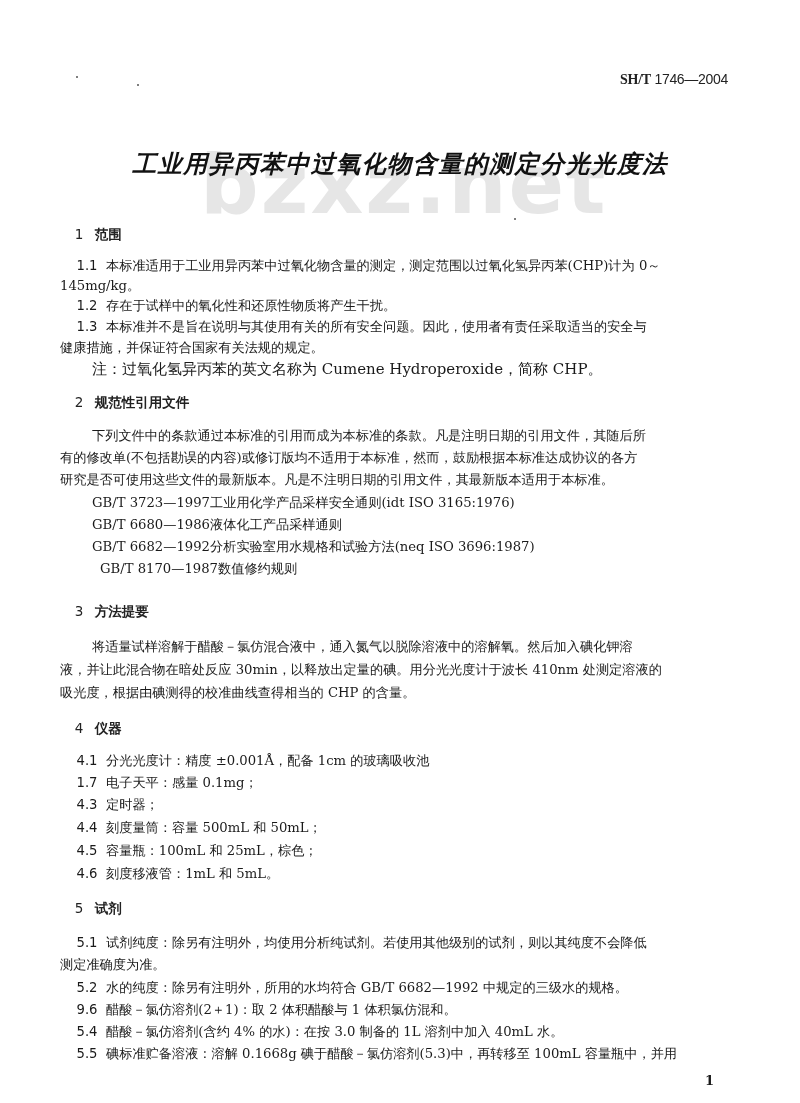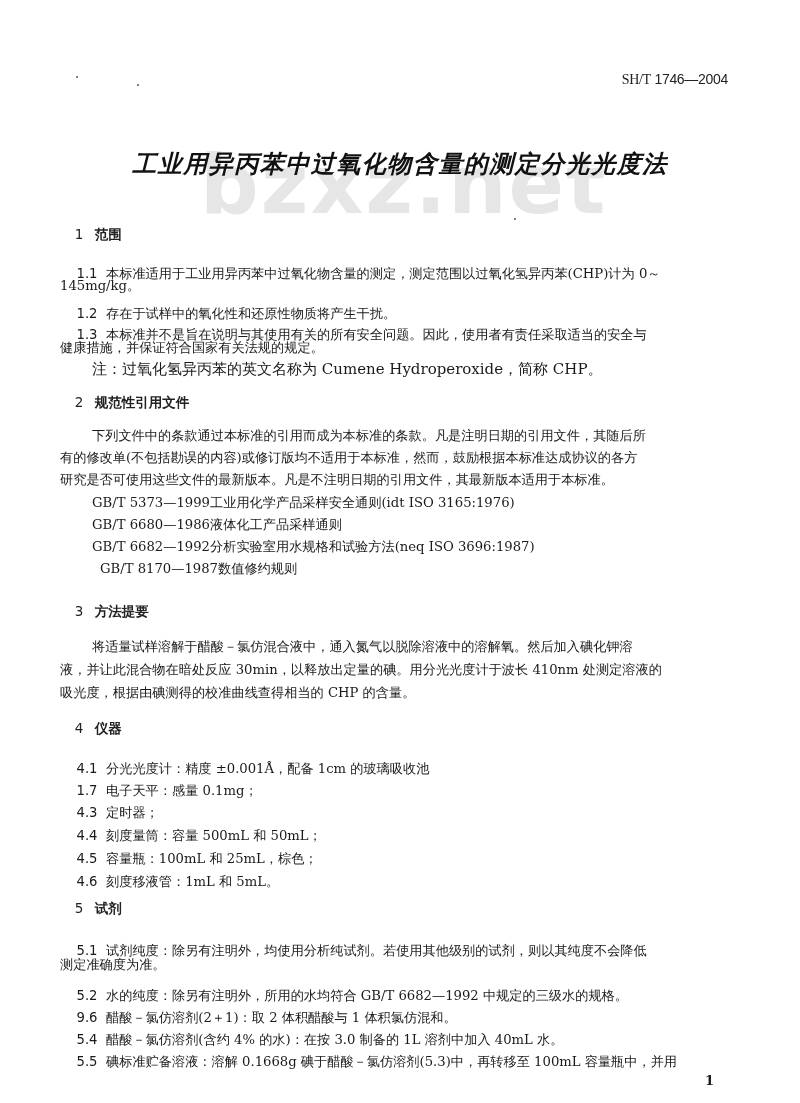--- a/index.html
+++ b/index.html
@@ -7,37 +7,37 @@
       width: 800px; height: 1103px; position: relative; overflow: hidden;
       font-family: "DejaVu Serif", "Liberation Serif", serif;
       color: #1a1a1a;
     }
     .page { position: absolute; left: 0; top: 0; width: 800px; height: 1103px; }
     .std-code {
       position: absolute; right: 72px; top: 71px;
       font-family: "Liberation Sans", sans-serif; font-size: 14px; color: #222;
       letter-spacing: -0.3px;
     }
-    .std-code b { font-family: "Liberation Serif", serif; font-weight: normal; }
+    .std-code b { font-family: "Liberation Serif", serif; font-weight: bold; }
     .watermark {
       position: absolute; left: 200px; top: 140px; width: 400px; height: 90px;
       font-family: "DejaVu Sans", sans-serif; font-weight: bold; font-size: 82px;
       color: #e6e6e6; letter-spacing: 2px; line-height: 90px; text-align: center;
       z-index: 0; user-select: none;
     }
     .title {
       position: absolute; left: 0; right: 0; top: 148px; text-align: center;
       font-family: "DejaVu Sans", sans-serif; font-weight: bold; font-size: 24px;
       letter-spacing: 1.5px; color: #111; z-index: 1; font-style: italic;
     }
     .content { position: absolute; left: 68px; width: 664px; z-index: 1; font-size: 13.2px; }
     .line { position: absolute; left: 0; white-space: nowrap; line-height: 18px; text-align: center; }
     .h { font-family: "DejaVu Sans", sans-serif; font-size: 13.5px; font-weight: bold; color: #222; }
     .h .num { font-weight: normal; display: inline-block; width: 22px; }
-    .num2 { display: inline-block; width: 38px; font-family: "DejaVu Sans", sans-serif; margin-top: 8px; }
+    .num2 { display: inline-block; width: 38px; font-family: "DejaVu Sans", sans-serif; }
     .ref-code { display: inline-block; width: 118px; }
     .note { font-size: 15px; }
     .page-num {
       position: absolute; left: 705px; top: 1073px; font-size: 13px; font-weight: bold;
     }
     .dot { position: absolute; width: 2px; height: 2px; background: #555; border-radius: 1px; }
   </style>
 </head>
 <body>
 
@@ -77,21 +77,21 @@
 
     <div class="line h" style="top:393px">
       <span class="num">2</span>
       <span>规范性引用文件</span>
     </div>
     <div class="line" style="top:427px;left:24px">下列文件中的条款通过本标准的引用而成为本标准的条款。凡是注明日期的引用文件，其随后所</div>
     <div class="line" style="top:449px;left:-8px">有的修改单(不包括勘误的内容)或修订版均不适用于本标准，然而，鼓励根据本标准达成协议的各方</div>
     <div class="line" style="top:471px;left:-8px">研究是否可使用这些文件的最新版本。凡是不注明日期的引用文件，其最新版本适用于本标准。</div>
 
     <div class="line" style="top:494px;left:24px">
-      <span class="ref-code">GB/T 5373—1999</span><span>工业用化学产品采样安全通则(idt ISO 3165:1976)</span>
+      <span class="ref-code">GB/T 3723—1997</span><span>工业用化学产品采样安全通则(idt ISO 3165:1976)</span>
     </div>
     <div class="line" style="top:516px;left:24px">
       <span class="ref-code">GB/T 6680—1986</span><span>液体化工产品采样通则</span>
     </div>
     <div class="line" style="top:538px;left:24px">
       <span class="ref-code">GB/T 6682—1992</span><span>分析实验室用水规格和试验方法(neq ISO 3696:1987)</span>
     </div>
     <div class="line" style="top:560px;left:32px">
       <span class="ref-code">GB/T 8170—1987</span><span>数值修约规则</span>
     </div>

